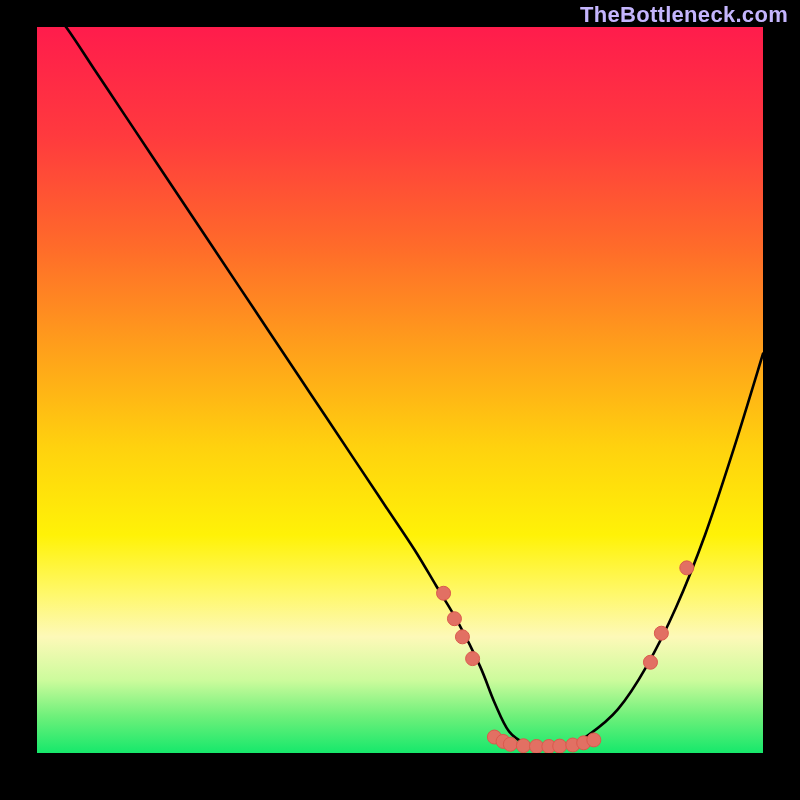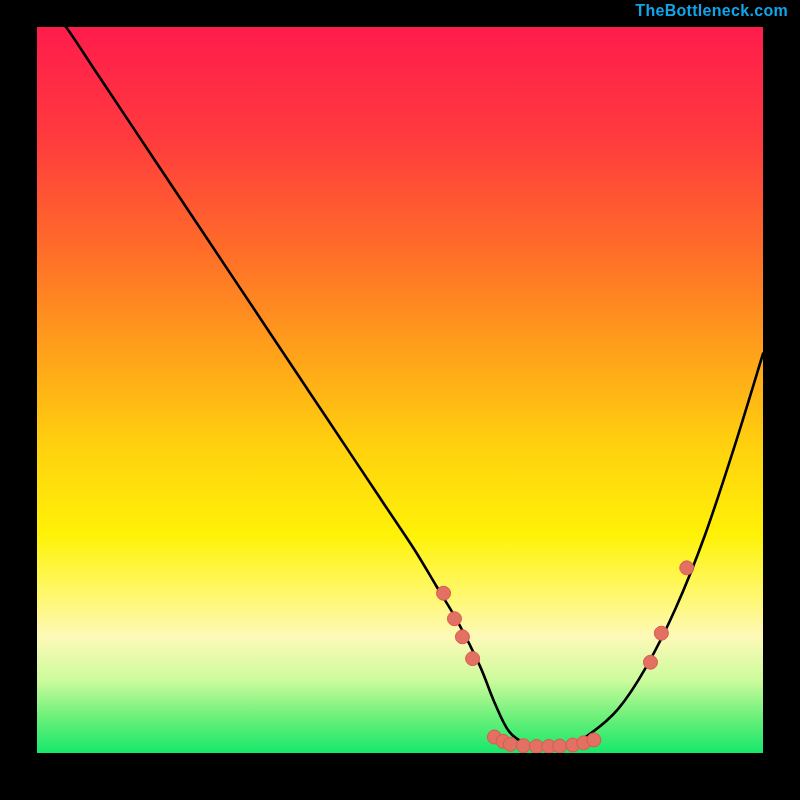--- a/index.html
+++ b/index.html
@@ -13,23 +13,23 @@
   .stage {
     position: relative;
     width: 800px;
     height: 800px;
   }
   .watermark {
     position: absolute;
     top: 2px;
     right: 12px;
     font-family: Arial, Helvetica, sans-serif;
-    font-size: 16px;
+    font-size: 22px;
     font-weight: 700;
-    color: #0ea5e9;
+    color: #c4b5fd;
     letter-spacing: 0.3px;
   }
   svg { display: block; }
 </style>
 </head>
 <body>
 
 <div class="stage">
   <svg id="chart-svg" width="800" height="800" viewBox="0 0 800 800">
     <defs>

